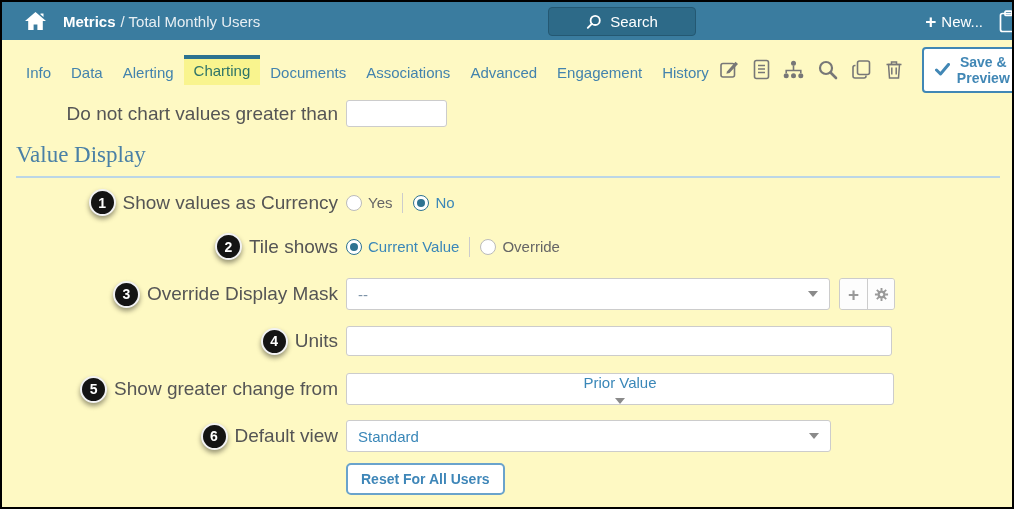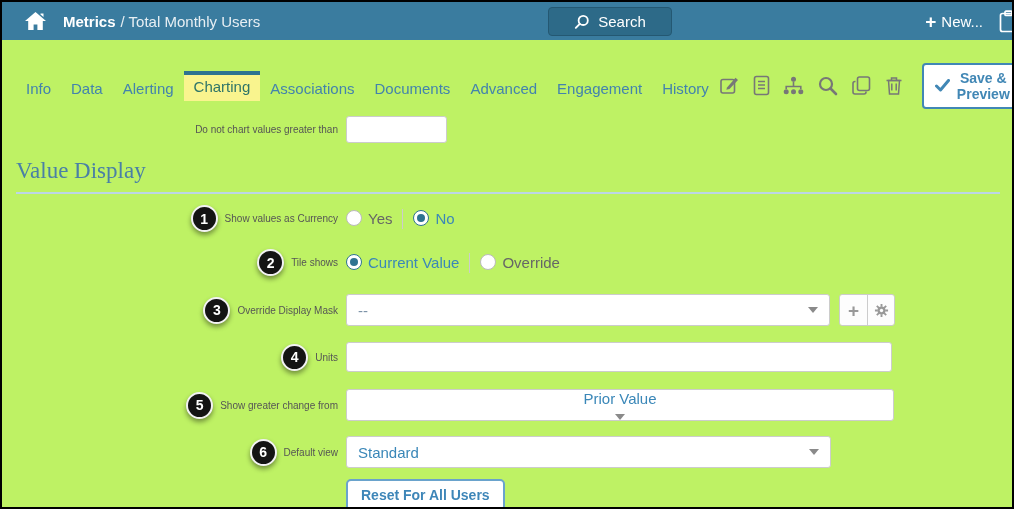--- a/index.html
+++ b/index.html
@@ -1,44 +1,44 @@
 <!DOCTYPE html>
 <html><head>
 <meta charset="utf-8">
 <style>
   * { margin:0; padding:0; box-sizing:border-box; }
   body { background:#ffffff; font-family:"Liberation Sans", sans-serif; }
   .frame{
     position:relative; width:1014px; height:509px;
-    border:2px solid #000; background:#bef264; overflow:hidden;
+    border:2px solid #000; background:#fef9c3; overflow:hidden;
   }
   
   .topbar{
     position:relative; height:38px; background:#3a7c9f;
     display:flex; align-items:center; padding:0 14px; color:#fff;
   }
   .home-ic{ display:flex; align-items:center; margin:0 16px 0 8px; cursor:pointer; }
   .crumb{ font-size:15px; }
   .crumb b{ font-weight:bold; }
   .crumb .rest{ color:rgba(255,255,255,.88); margin-left:5px; }
   .searchbtn{
-    position:absolute; left:546px; top:5px; width:124px; height:29px;
+    position:absolute; left:546px; top:5px; width:148px; height:29px;
     background:#2d6a88; border:1px solid #245872; border-radius:4px;
     display:flex; align-items:center; justify-content:center; gap:8px;
     color:#fff; font-size:15px; cursor:pointer;
   }
   .top-right{
     position:absolute; right:-6px; top:0; height:38px;
     display:flex; align-items:center; gap:16px; color:#fff;
   }
   .newbtn{ display:flex; align-items:center; gap:5px; font-size:15px; cursor:pointer; }
   .newbtn .plus{ font-size:19px; font-weight:bold; line-height:1; }
   
   .tabs{
-    display:flex; align-items:center; margin:30px 12px 0 14px; height:31px;
+    display:flex; align-items:center; margin:14px 12px 0 14px; height:31px;
   }
   .tab{
     font-size:15px; color:#4383ad; padding:7px 10px 6px; cursor:pointer;
     border-top:4px solid transparent; white-space:nowrap;
   }
   .tab.active{
     background:#f9f48e; border-top:4px solid #2d7390; color:#2f7468;
     padding-top:3px;
   }
   .tab-actions{ margin-left:auto; display:flex; align-items:center; gap:13px; }
@@ -47,42 +47,42 @@
     margin-left:6px; display:flex; align-items:center; gap:7px;
     border:2px solid #4187b5; border-radius:4px; background:#fff;
     color:#4187b5; font-weight:bold; font-size:14px; padding:5px 11px; cursor:pointer;
     font-family:"Liberation Sans", sans-serif;
   }
   
   .frow{ display:flex; align-items:center; }
   .label-zone{
     width:336px; display:flex; align-items:center; justify-content:flex-end; gap:7px;
   }
-  .lbl{ color:#555; font-size:10px; text-align:left; white-space:nowrap; }
+  .lbl{ color:#555; font-size:19px; text-align:left; white-space:nowrap; }
   .ctrl{ margin-left:8px; display:flex; align-items:center; }
   .txtinput{
     border:1px solid #ccc; border-radius:3px; height:27px;
     font-size:14px; padding:0 8px; font-family:"Liberation Sans", sans-serif;
   }
   
   .section-h{
     font-family:Liberation Serif, serif; font-weight:normal;
     font-size:23px; color:#4a80a6; margin:15px 12px 0 14px;
     padding-bottom:8px; border-bottom:2px solid #bcd6e6;
   }
   
   .callout{
     width:27px; height:27px; flex:0 0 27px; background:#141414; color:#fff;
     border:2px solid #f2f2f2; border-radius:50%;
     display:flex; align-items:center; justify-content:center;
     font-size:14px; font-weight:bold;
     box-shadow:0 3px 5px rgba(0,0,0,.4);
   }
   
-  .radio{ display:flex; align-items:flex-start; gap:6px; cursor:pointer; }
+  .radio{ display:flex; align-items:center; gap:6px; cursor:pointer; }
   .rdot{ width:16px; height:16px; border-radius:50%; border:1px solid #bbb; background:#fff;
          display:flex; align-items:center; justify-content:center; }
   .rdot.sel{ border:1px solid #2e7391; }
   .rdot.sel::after{ content:""; width:8px; height:8px; border-radius:50%; background:#2e7391; }
   .rlabel{ font-size:15px; }
   .rlabel.on{ color:#3a87b8; }
   .rlabel.off{ color:#666; }
   .vsep{ width:1px; height:20px; background:#ccc; margin:0 10px; }
   
   .select{
@@ -145,22 +145,22 @@
         </svg>
       </span>
     </div>
   </div>
 
   <div class="tabs">
     <div class="tab">Info</div>
     <div class="tab">Data</div>
     <div class="tab">Alerting</div>
     <div class="tab active">Charting</div>
+    <div class="tab">Documents</div>
     <div class="tab">Associations</div>
-    <div class="tab">Documents</div>
     <div class="tab">Advanced</div>
     <div class="tab">Engagement</div>
     <div class="tab">History</div>
 
     <div class="tab-actions">
       <span class="tbico">
         <svg width="21" height="21" viewBox="0 0 21 21">
           <rect x="2" y="4.5" width="13.5" height="13.5" rx="2" fill="none" stroke="#777" stroke-width="1.6"></rect>
           <path d="M8 12.5 L16.5 2.8 L19 5 L10.5 14 L7.3 14.8 Z" fill="#777"></path>
         </svg>

